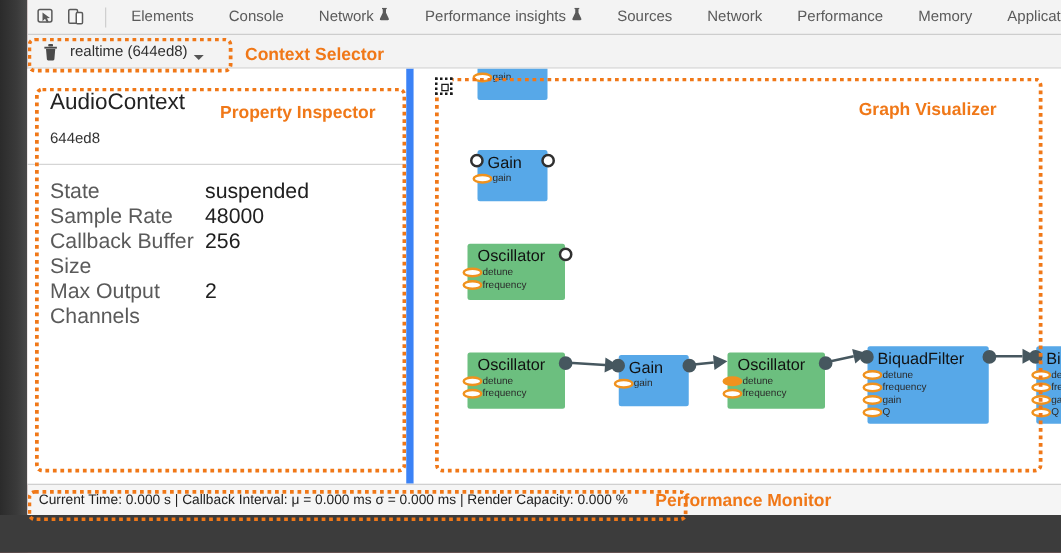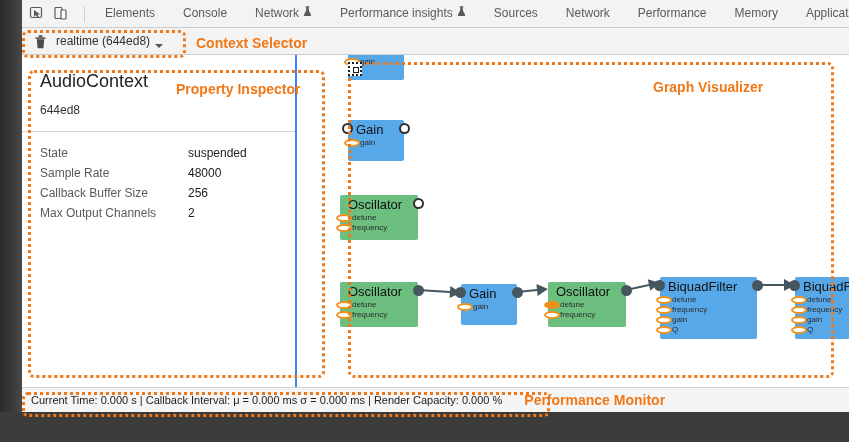--- a/index.html
+++ b/index.html
@@ -84,38 +84,38 @@
   }
 
   
   .split {
     position: absolute; left: 0; top: 55px;
     width: 827px; height: 332px;
     display: flex;
     background: #fff;
   }
   .inspector {
-    width: 275px; height: 332px;
-    background: #ffffff;
-    border-right: 2px solid #3b82f6;
+    width: 309px; height: 332px;
+    background: #ffffff;
+    border-right: 6px solid #3b82f6;
     position: relative;
   }
   .insp-title {
     font-size: 18px; color: #222; font-weight: 400;
     padding: 16px 0 0 18px;
   }
   .insp-id {
     font-size: 12px; color: #333;
     padding: 11px 0 0 18px;
   }
   .insp-rule {
     margin: 14px 0 0 0; height: 1px; background: #d5d5d5; width: 100%;
   }
   .prop-table { padding: 11px 0 0 18px; }
-  .prop-row { display: flex; font-size: 12px; line-height: 20px; gap: 24px; }
+  .prop-row { display: flex; font-size: 17px; line-height: 20px; }
   .prop-key { width: 124px; color: #5a5a5a; }
   .prop-val { color: #202020; }
 
   
   .graph {
     flex: 1; position: relative;
     background: #ffffff;
     overflow: hidden;
   }
   .gv-label {

